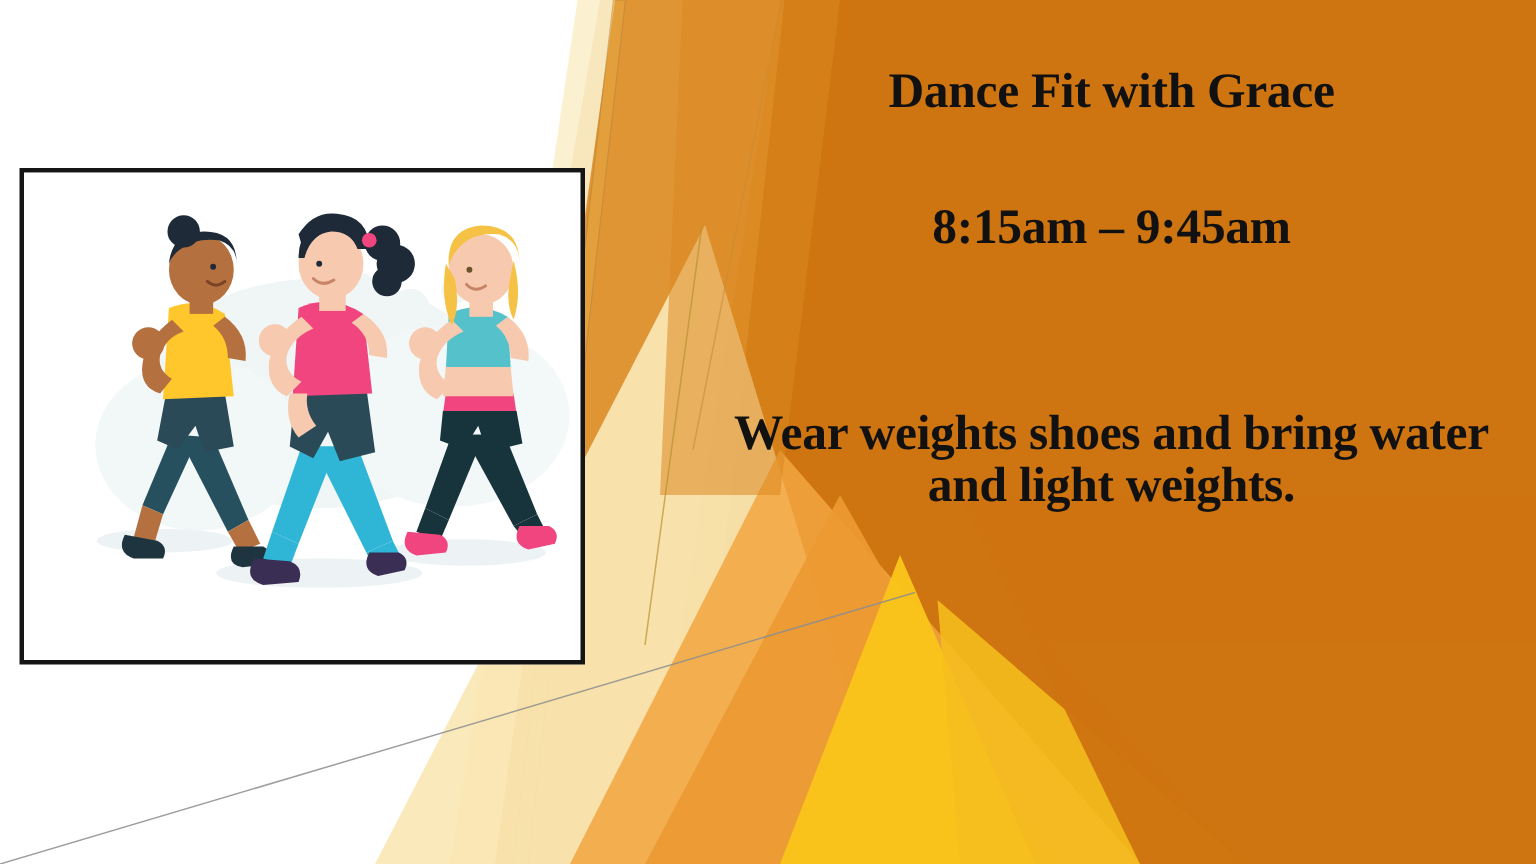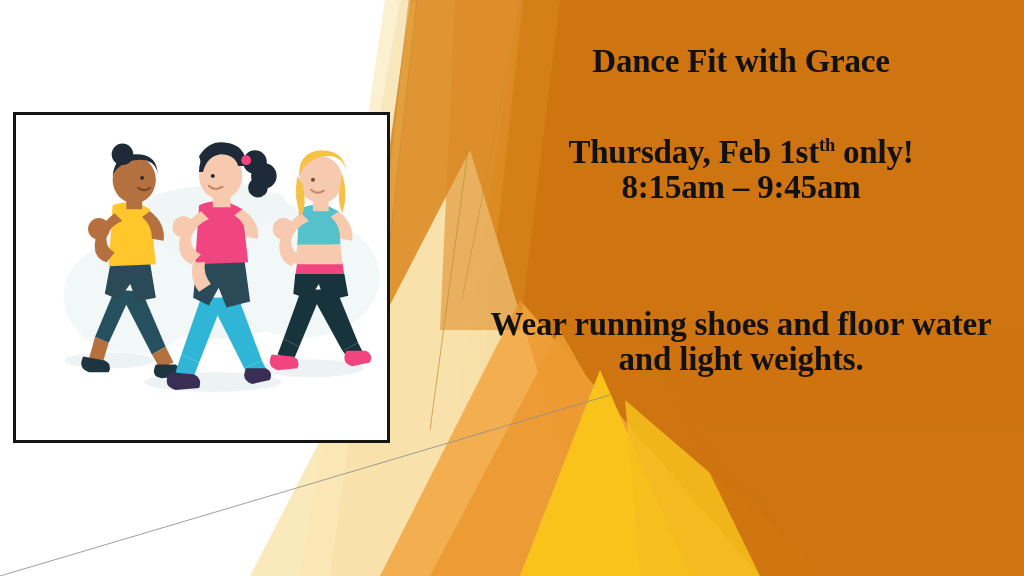--- a/index.html
+++ b/index.html
@@ -232,25 +232,24 @@
       </g>
     </svg>
   </div>
 
   <div id="text-column">
 
     <div class="line headline">Dance Fit with Grace</div>
 
     <div class="spacer-lg"></div>
 
-    <div class="line body-line"><span>Thursday, Feb 1st</span><sup class="ord">th</sup><span> only!</span></div>
 
     <div class="line body-line">8:15am – 9:45am</div>
 
     <div class="spacer-md"></div>
 
 
     <div class="spacer-sm"></div>
 
-    <div class="line body-line">Wear running shoes and floor water and light weights.</div>
+    <div class="line body-line">Wear weights shoes and bring water and light weights.</div>
 
   </div>
 </div>
 
 </body></html>

